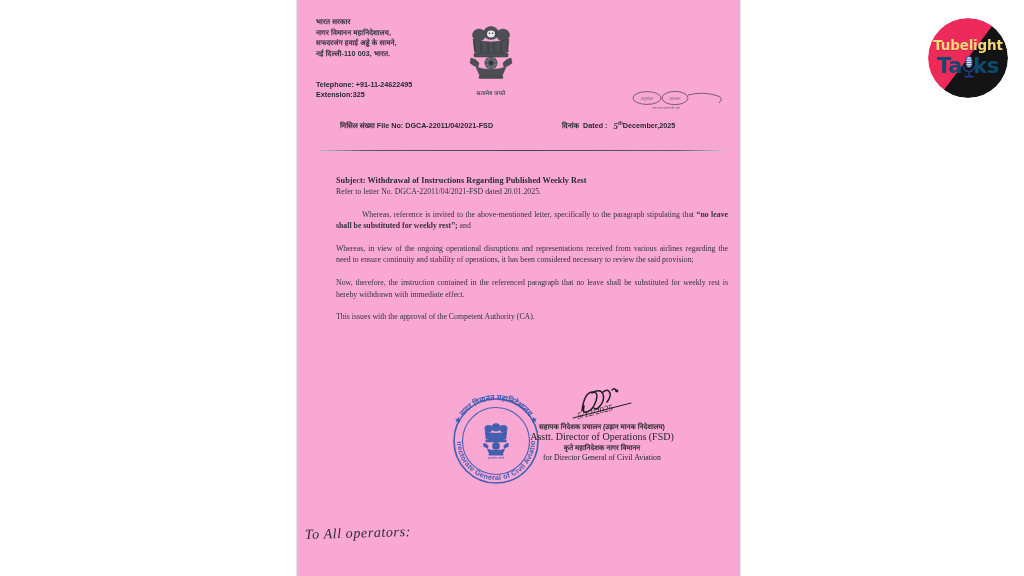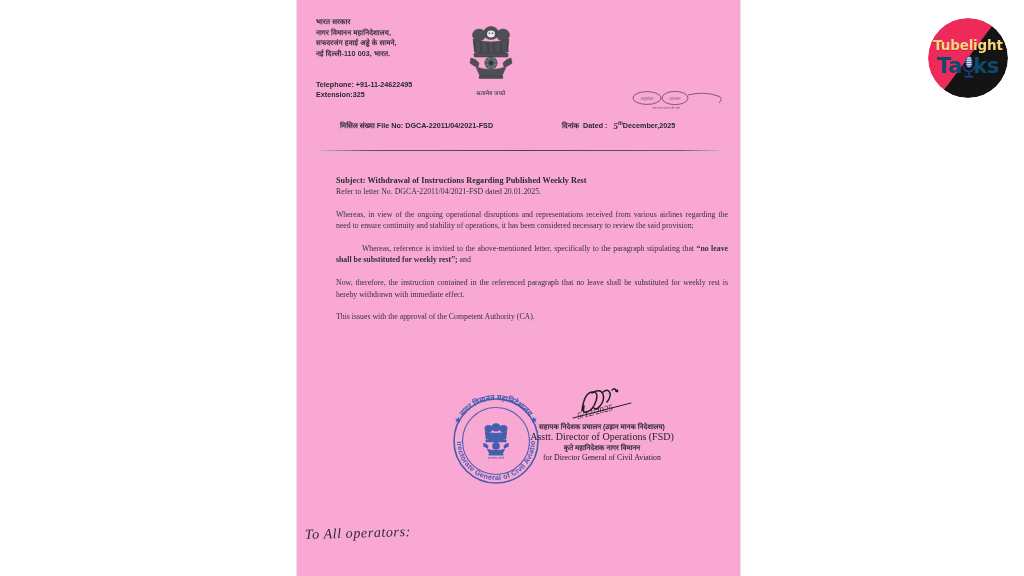--- a/index.html
+++ b/index.html
@@ -366,25 +366,25 @@
 
   <div class="body-area">
 
     <div class="subject">
       <span>Subject:</span>
       <span>Withdrawal of Instructions Regarding Published Weekly Rest</span>
     </div>
 
     <div class="para no-just">Refer to letter No. DGCA-22011/04/2021-FSD dated 20.01.2025.</div>
 
-    <div class="para">Whereas, in view of the ongoing operational disruptions and representations received from various airlines regarding the need to ensure continuity and stability of operations, it has been considered necessary to review the said provision;</div>
-
     <div class="para indent">
       <span>Whereas, reference is invited to the above-mentioned letter, specifically to the paragraph stipulating that </span><b>“no leave shall be substituted for weekly rest”;</b><span> and</span>
     </div>
+
+    <div class="para">Whereas, in view of the ongoing operational disruptions and representations received from various airlines regarding the need to ensure continuity and stability of operations, it has been considered necessary to review the said provision;</div>
 
     <div class="para">Now, therefore, the instruction contained in the referenced paragraph that no leave shall be substituted for weekly rest is hereby withdrawn with immediate effect.</div>
 
     <div class="para no-just">This issues with the approval of the Competent Authority (CA).</div>
   </div>
 
   <div class="stamp-wrap">
     <svg viewBox="0 0 106 106" width="106" height="106">
       <defs>
         <path id="arcTop" d="M 12,53 A 41,41 0 0 1 94,53"></path>

